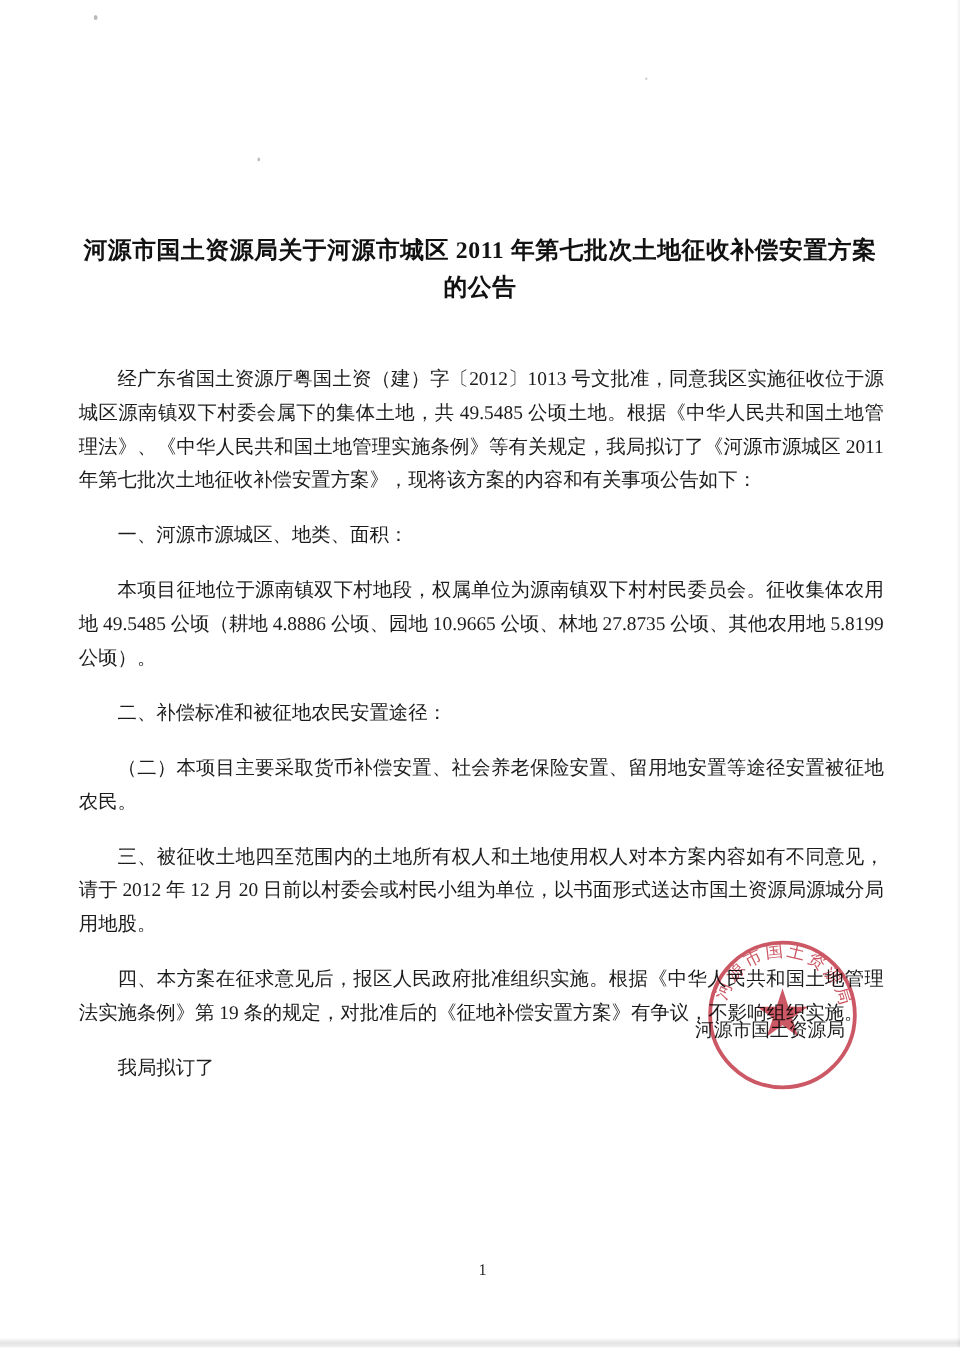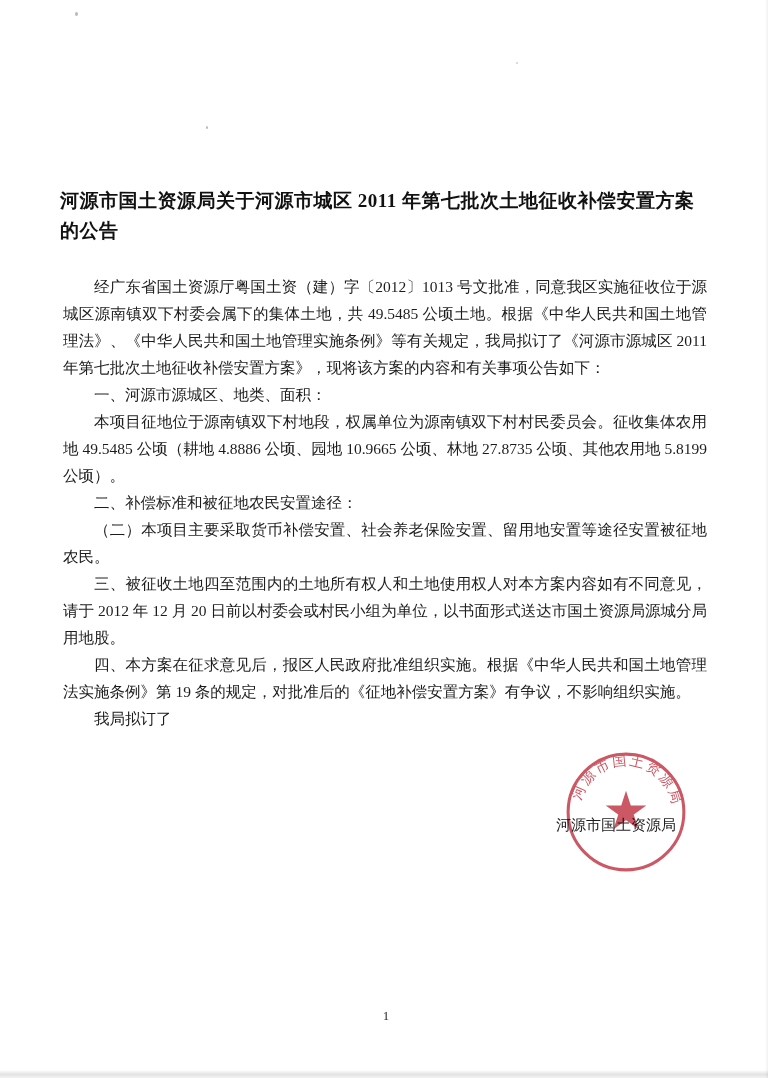--- a/index.html
+++ b/index.html
@@ -19,38 +19,38 @@
   .page {
     position: absolute;
     inset: 0;
     background: #fff;
   }
   .doc-title {
     position: absolute;
     top: 186px;
     left: 60px;
     width: 648px;
-    text-align: left;
+    text-align: center;
     font-size: 19px;
     font-weight: bold;
     line-height: 30px;
     letter-spacing: 0.5px;
     color: #111;
   }
   .doc-body {
     position: absolute;
     top: 273px;
     left: 63px;
     width: 644px;
     font-size: 15.5px;
     line-height: 27px;
     text-align: justify;
     color: var(--ink);
   }
-  .doc-body p { text-indent: 2em; }
+  .doc-body p { text-indent: 2em; margin-top: 17px; }
   .signature-block {
     position: absolute;
     top: 810px;
     right: 92px;
     text-align: center;
     font-size: 15px;
     line-height: 30px;
     color: var(--ink);
   }
   .signature-block .sig-line { display: block; }

